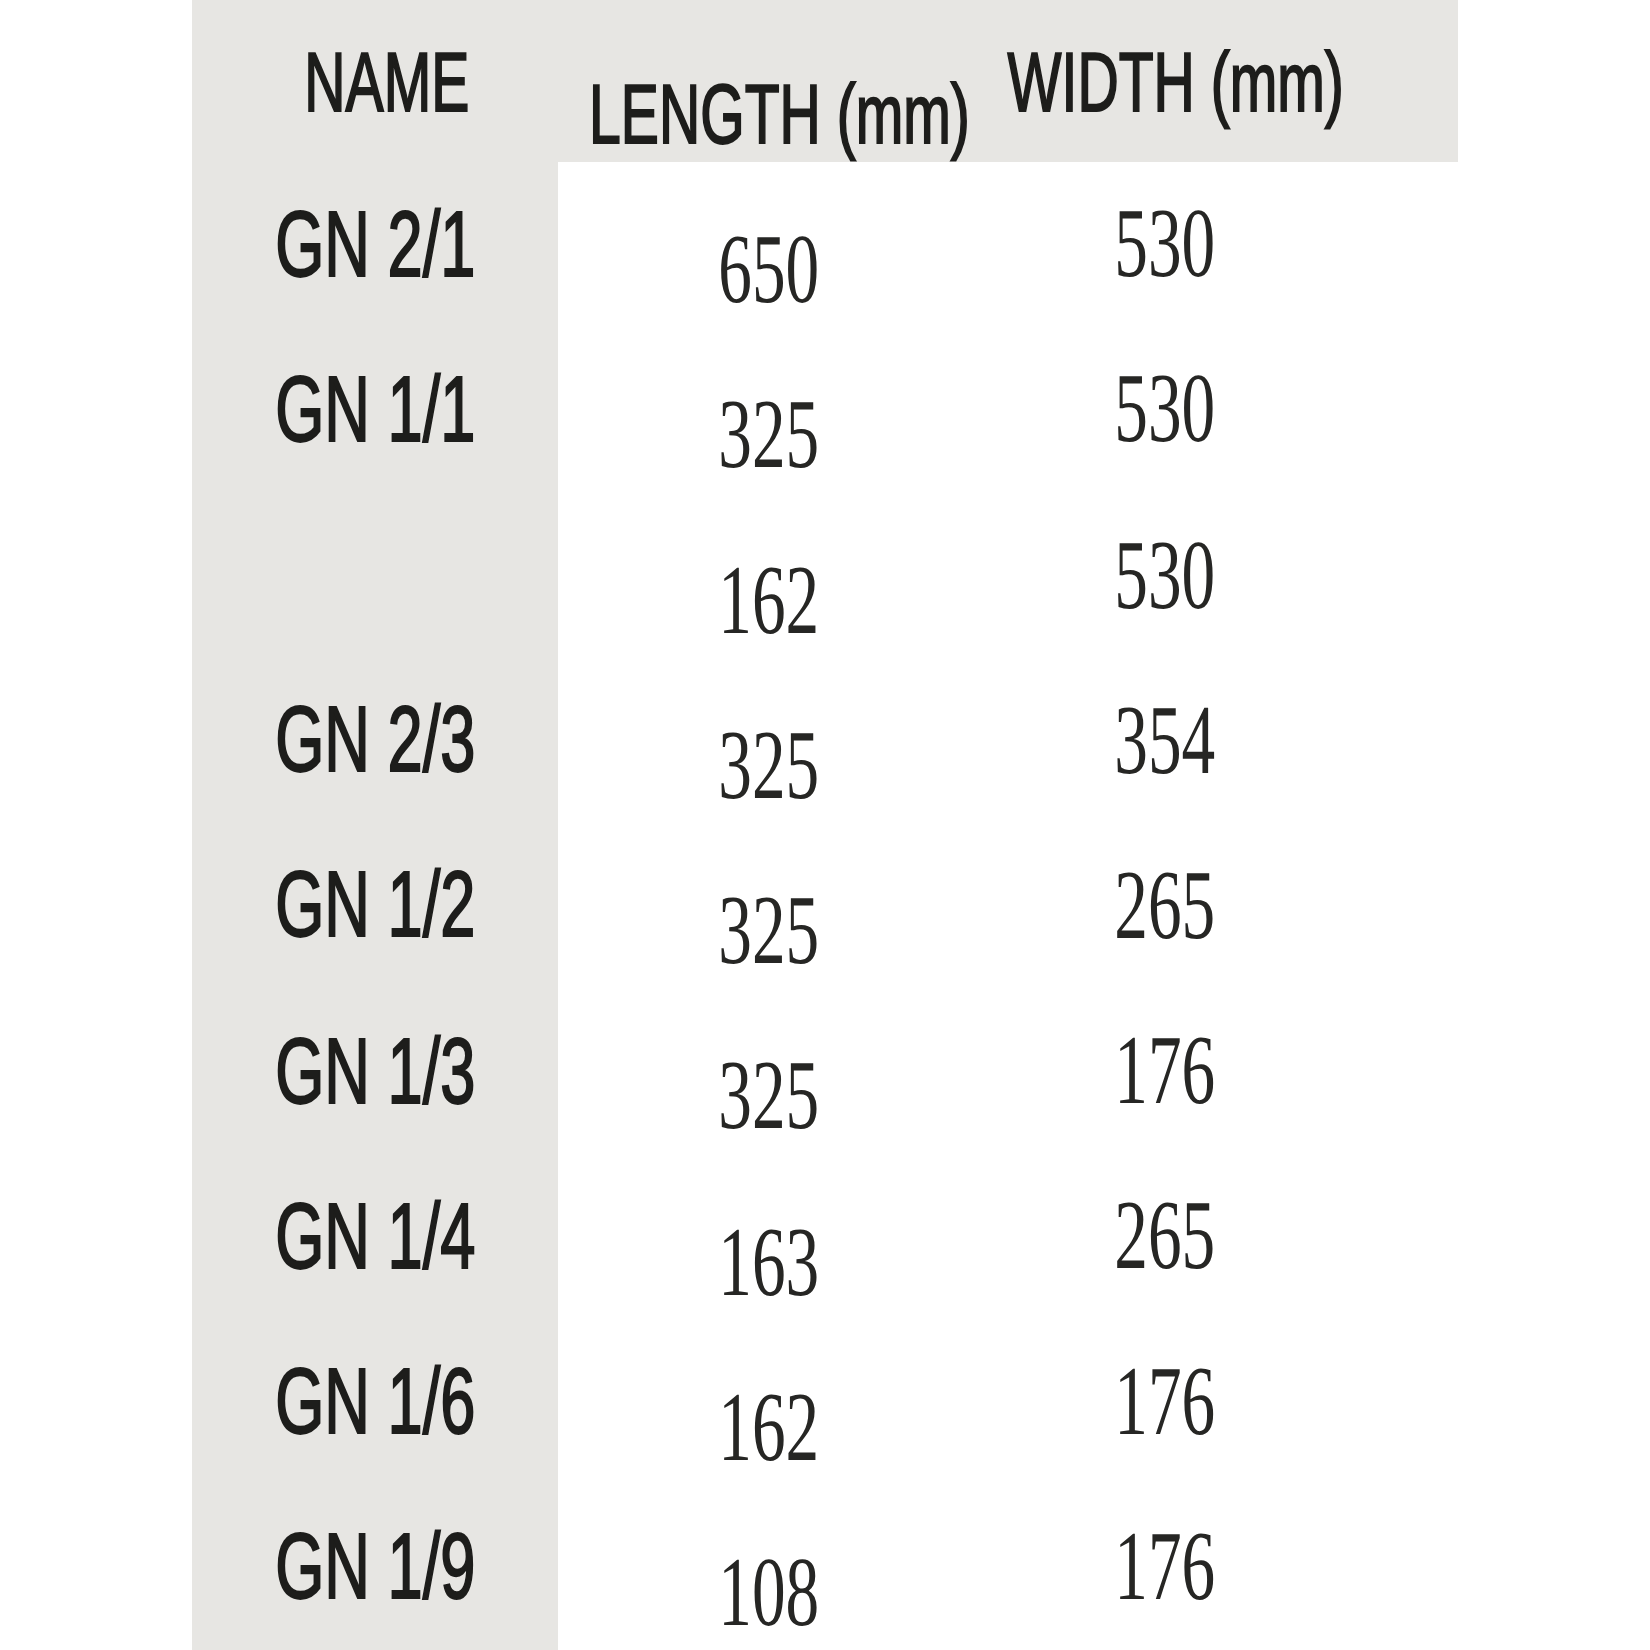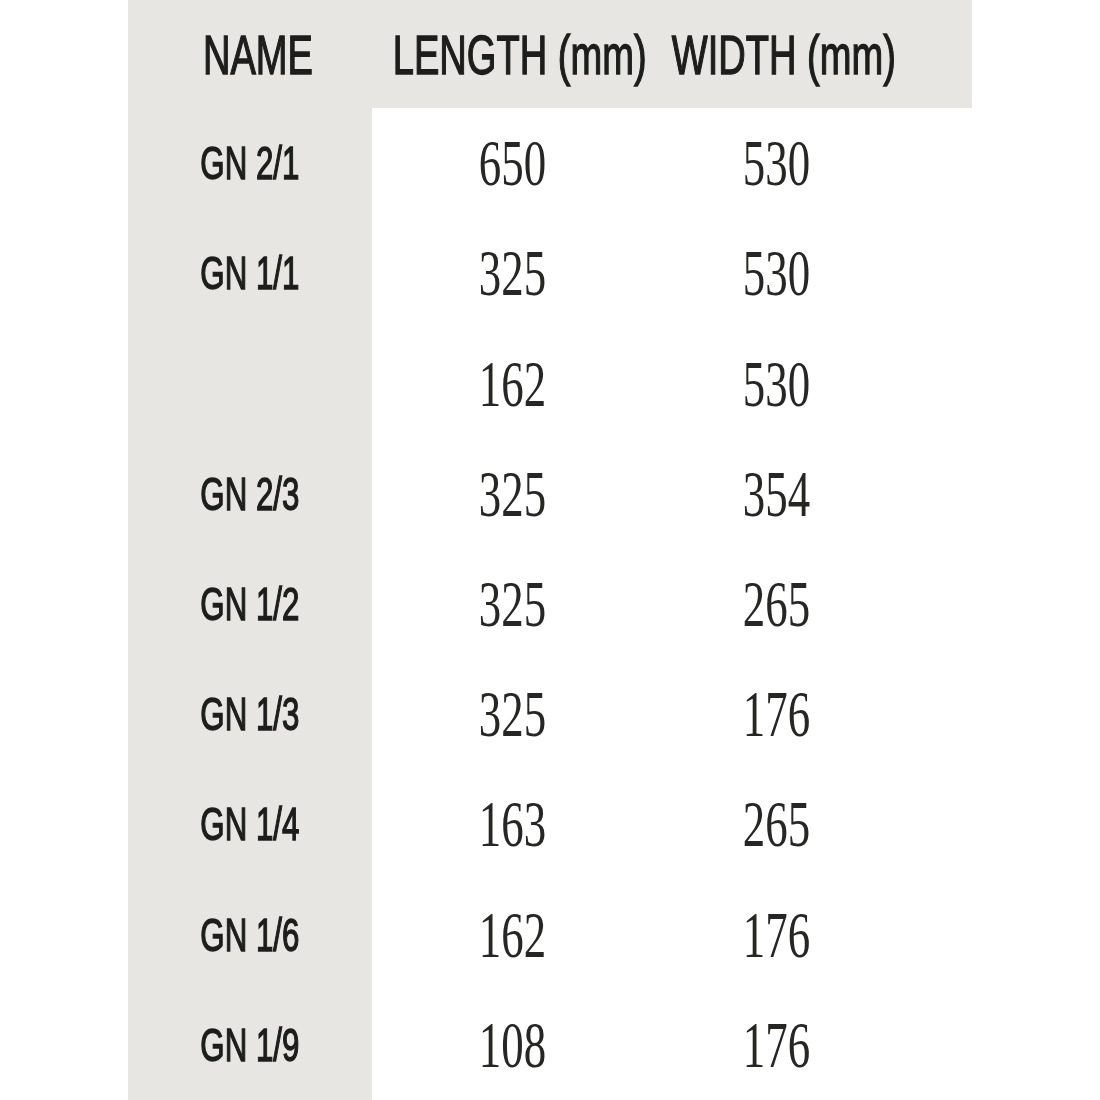--- a/index.html
+++ b/index.html
@@ -47,32 +47,32 @@
     justify-content: center;
     color: #1d1d1b;
     white-space: nowrap;
   }
   .cell > span {
     display: inline-block;
     transform: scaleX(0.68);
     transform-origin: center center;
   }
   .c-name   { grid-column: 2; }
-  .c-length { grid-column: 3; }
+  .c-length { grid-column: 3; align-items: flex-end; }
   .c-width  { grid-column: 4; }
   .hdr {
     font-size: 56px;
     font-weight: 400;
     padding-left: 16px;
   }
   .hdr > span {
     -webkit-text-stroke: 1.4px #1d1d1b;
   }
   .name {
-    font-size: 46px;
+    font-size: 62px;
     font-weight: 400;
   }
   .name > span {
     -webkit-text-stroke: 1.4px #1d1d1b;
   }
   .num {
     font-size: 66px;
     font-weight: 400;
     color: #262624;
     font-family: Liberation Serif, serif;

